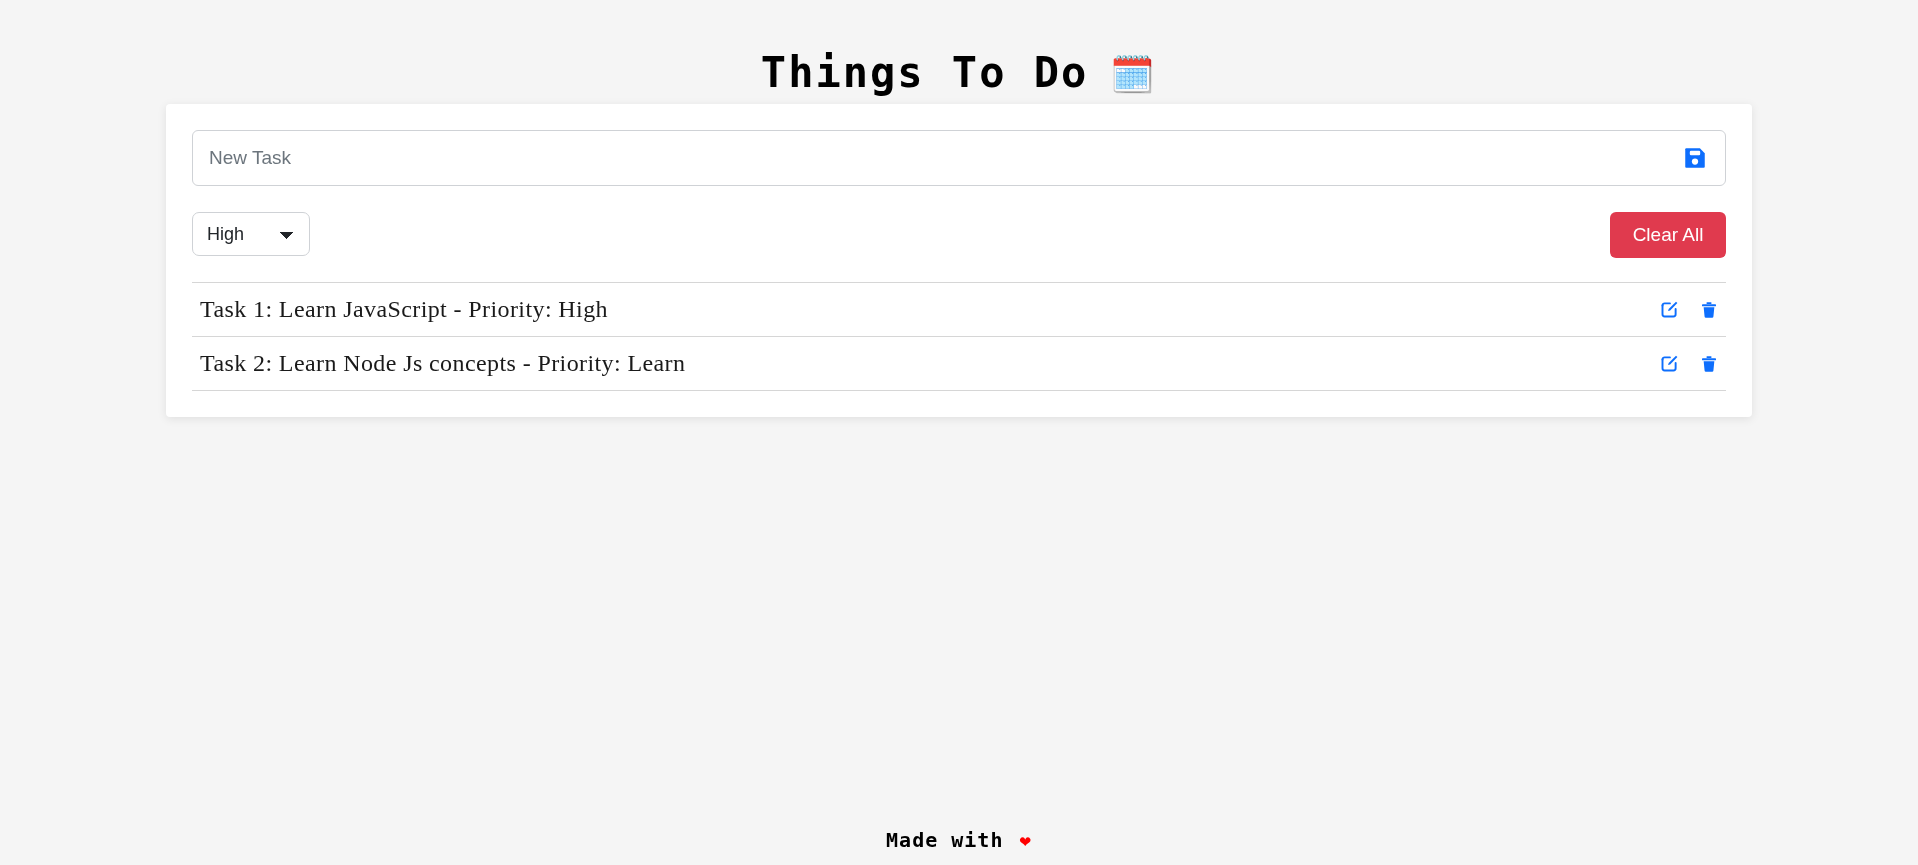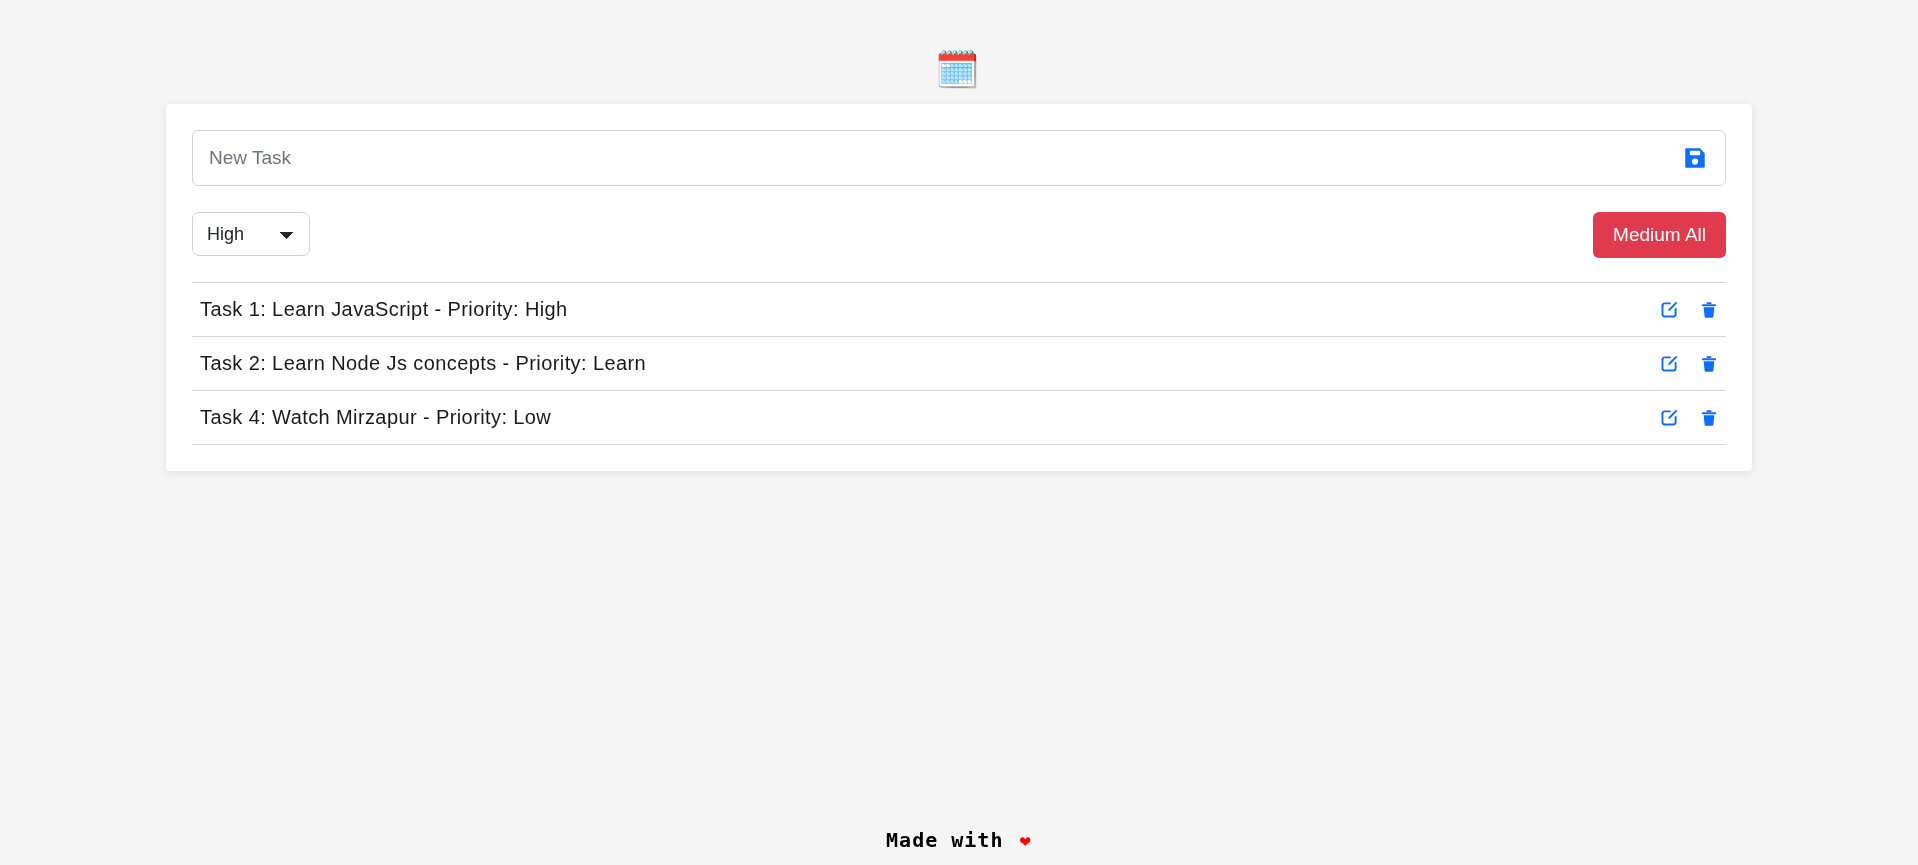--- a/index.html
+++ b/index.html
@@ -142,22 +142,22 @@
   }
   .task-row {
     display: flex;
     align-items: center;
     justify-content: space-between;
     height: 54px;
     border-bottom: 1px solid #d6d6d6;
     padding: 0 6px 0 8px;
   }
   .task-text {
-    font-family: Liberation Sans, sans-serif;
-    font-size: 20px;
+    font-family: Liberation Serif, serif;
+    font-size: 24px;
     color: #1a1a1a;
     letter-spacing: 0.4px;
     white-space: nowrap;
   }
   .task-actions {
     display: flex;
     align-items: center;
     gap: 18px;
   }
   .icon-btn {
@@ -192,20 +192,21 @@
   }
   .heart { color: #ff0000; font-size: 19px; line-height: 1; }
 </style>
 </head>
 <body>
 
 <div class="page">
 
   <div class="app-header">
     <h1 class="app-title">
+      <span>Things To Do</span>
       <span class="title-emoji">🗓️</span>
     </h1>
   </div>
 
   <div class="card">
 
     <div class="input-wrap">
       <input class="task-input" type="text" placeholder="New Task" style="">
       <button class="save-btn">
         <svg width="26" height="26" viewBox="0 0 24 24" aria-hidden="true">
@@ -215,21 +216,21 @@
         </svg>
       </button>
     </div>
 
     <div class="controls-row">
       <select class="priority-select">
         <option>High</option>
         <option>Medium</option>
         <option>Low</option>
       </select>
-      <button class="clear-btn">Medium All</button>
+      <button class="clear-btn">Clear All</button>
     </div>
 
     <ul class="task-list">
 
       <li class="task-row">
         <span class="task-text">Task 1: Learn JavaScript - Priority: High</span>
         <span class="task-actions">
           <button class="icon-btn">
             <svg width="21" height="21" viewBox="0 0 24 24" aria-hidden="true">
               <path d="M4 7.5A2.5 2.5 0 0 1 6.5 5h6" fill="none" stroke="#0d6efd" stroke-width="2.2" stroke-linecap="round"></path>
@@ -261,39 +262,20 @@
             <svg width="20" height="20" viewBox="0 0 24 24" aria-hidden="true">
               <rect x="9" y="2.6" width="6" height="2.1" rx="0.7" fill="#0d6efd"></rect>
               <rect x="3.6" y="5.2" width="16.8" height="2.4" rx="0.8" fill="#0d6efd"></rect>
               <path d="M5.6 8.6h12.8l-1.1 11.3a1.6 1.6 0 0 1-1.6 1.5H8.3a1.6 1.6 0 0 1-1.6-1.5z" fill="#0d6efd"></path>
             </svg>
           </button>
         </span>
       </li>
 
 
-      <li class="task-row">
-        <span class="task-text">Task 4: Watch Mirzapur - Priority: Low</span>
-        <span class="task-actions">
-          <button class="icon-btn">
-            <svg width="21" height="21" viewBox="0 0 24 24" aria-hidden="true">
-              <path d="M4 7.5A2.5 2.5 0 0 1 6.5 5h6" fill="none" stroke="#0d6efd" stroke-width="2.2" stroke-linecap="round"></path>
-              <path d="M4 7.5v10A2.5 2.5 0 0 0 6.5 20h10a2.5 2.5 0 0 0 2.5-2.5v-6" fill="none" stroke="#0d6efd" stroke-width="2.2" stroke-linecap="round"></path>
-              <path d="M19.4 3.1 21 4.7 12.7 13l-2.4.8.8-2.4z" fill="#0d6efd"></path>
-            </svg>
-          </button>
-          <button class="icon-btn">
-            <svg width="20" height="20" viewBox="0 0 24 24" aria-hidden="true">
-              <rect x="9" y="2.6" width="6" height="2.1" rx="0.7" fill="#0d6efd"></rect>
-              <rect x="3.6" y="5.2" width="16.8" height="2.4" rx="0.8" fill="#0d6efd"></rect>
-              <path d="M5.6 8.6h12.8l-1.1 11.3a1.6 1.6 0 0 1-1.6 1.5H8.3a1.6 1.6 0 0 1-1.6-1.5z" fill="#0d6efd"></path>
-            </svg>
-          </button>
-        </span>
-      </li>
 
     </ul>
   </div>
 
   <div class="footer">
     <span class="footer-text">
       <span>Made with</span>
       <span class="heart">❤</span>
     </span>
   </div>

